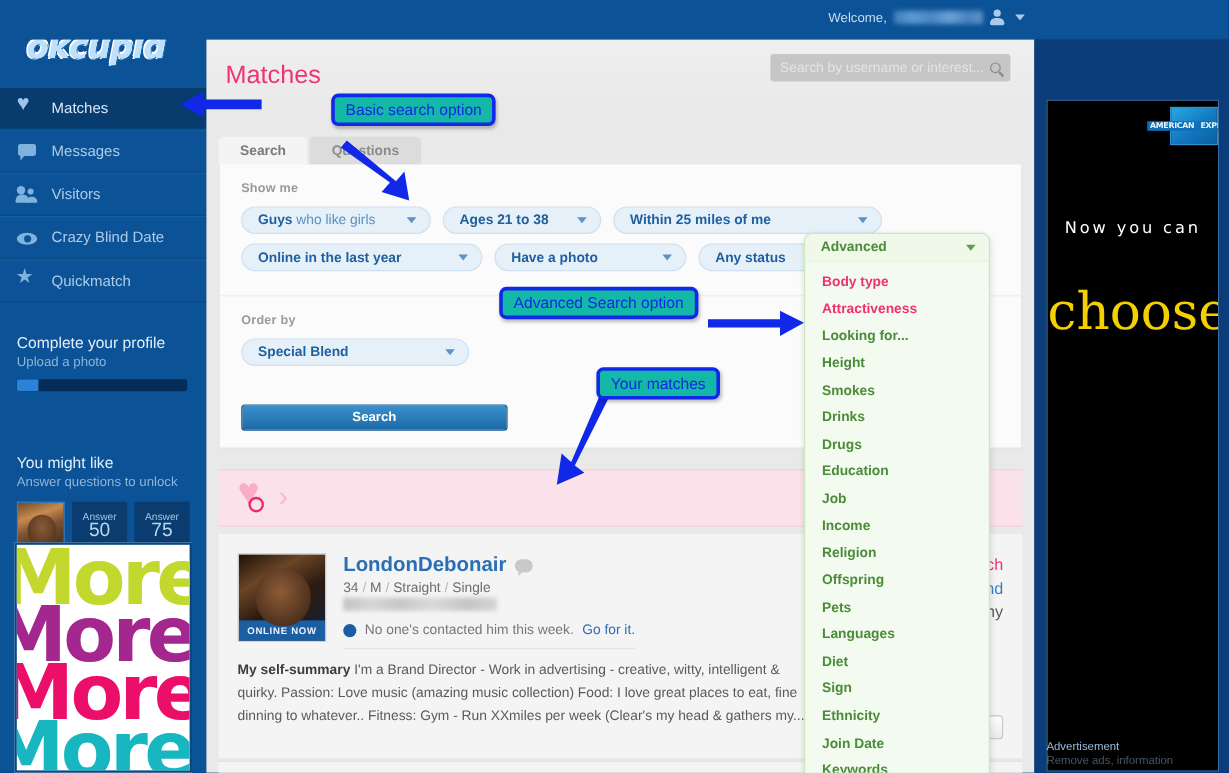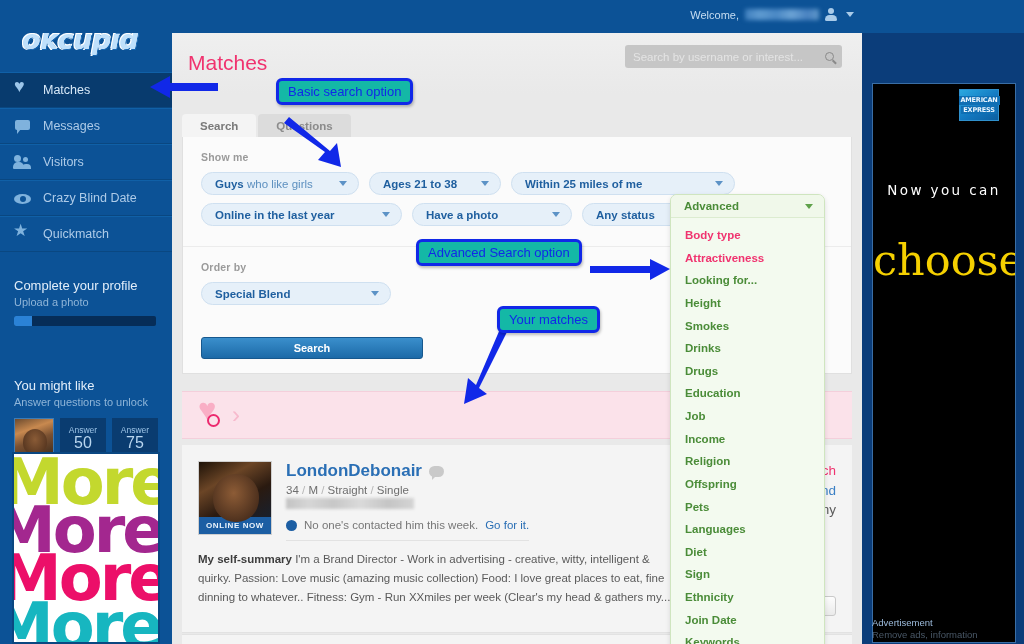--- a/index.html
+++ b/index.html
@@ -132,21 +132,21 @@
   
   .content {
     position: absolute; left: 172px; top: 33px; width: 690px; height: 611px;
     background: linear-gradient(180deg,#efefef 0%, #e9e9e9 60px, #e9e9e9 100%);
   }
   .page-title {
     position: absolute; left: 16px; top: 18px;
     font-size: 21px; color: #f0336f; font-weight: normal;
   }
   .global-search {
-    position: absolute; right: 20px; top: 12px; width: 217px; height: 23px;
+    position: absolute; right: 20px; top: 12px; width: 200px; height: 23px;
     background: #c6c6c6; border-radius: 3px;
     display: flex; align-items: center; padding: 0 8px;
   }
   .global-search input {
     border: none; background: transparent; outline: none; flex: 1;
     font-size: 11.5px; color: #6a6a6a; font-family: "Liberation Sans", sans-serif;
   }
   .global-search input::placeholder { color: #e4e4e4; }
   .mag {
     width: 9px; height: 9px; border: 1.6px solid #8a8a8a; border-radius: 50%;
@@ -295,23 +295,23 @@
   
   .rail {
     position: absolute; left: 862px; top: 33px; width: 162px; height: 611px;
     background: #0b3d7a;
   }
   .ad-box {
     position: absolute; left: 10px; top: 50px; width: 144px; height: 560px;
     background: #000; border: 1px solid #3a6ea5; overflow: hidden;
   }
   .amex {
-    position: absolute; right: 16px; top: 5px; width: 40px; height: 32px;
+    position: absolute; right: 0; top: 5px; width: 40px; height: 32px;
     background: linear-gradient(145deg,#2aa8e0 0%, #1278c0 55%, #0c5fa0 100%);
-    display: flex; flex-direction: column; align-items: center; justify-content: center;
+    display: flex; flex-direction: row; align-items: center; justify-content: center;
     gap: 1px; border: 1px solid #2f90cc;
   }
   .amex span {
     font-size: 6.5px; font-weight: bold; color: #eaf6ff; letter-spacing: -.2px;
     background: #0f6fb4; padding: 0 2px; line-height: 1.25;
     font-family: "DejaVu Sans", sans-serif;
   }
   .ad-l1 {
     position: absolute; left: 0; width: 100%; top: 98px; text-align: center;
     color: #ffffff; font-size: 13.5px; letter-spacing: 2.4px;

